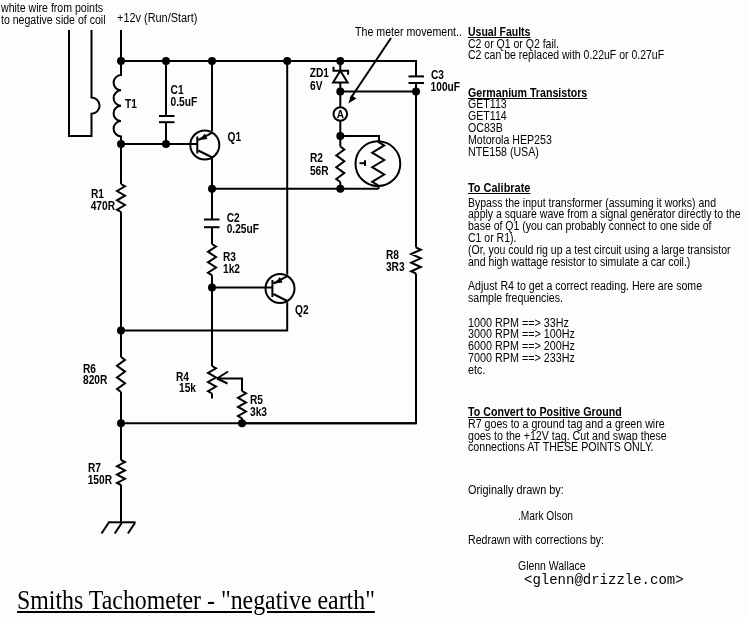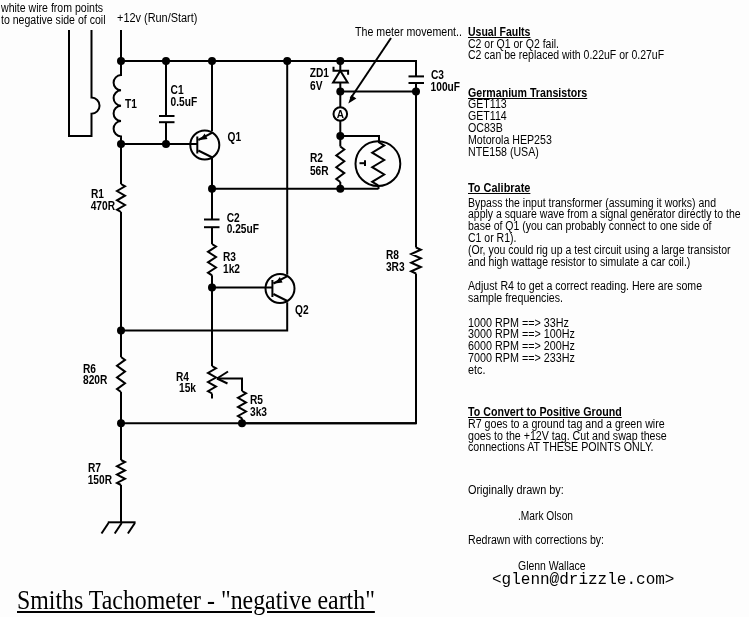--- a/index.html
+++ b/index.html
@@ -282,15 +282,15 @@
 connections AT THESE POINTS ONLY.</div>
 
 <div class="t" style="left:468px;top:485px;transform:scaleX(0.909);transform-origin:0 0;">Originally drawn by:</div>
 
 <div class="t" style="left:517.5px;top:510.6px;transform:scaleX(0.85);transform-origin:0 0;">.Mark Olson</div>
 
 <div class="t" style="left:468px;top:535.3px;transform:scaleX(0.883);transform-origin:0 0;">Redrawn with corrections by:</div>
 
 <div class="t" style="left:517.5px;top:560.5px;transform:scaleX(0.871);transform-origin:0 0;">Glenn Wallace</div>
 
-<div class="t" style="left:492px;top:574.5px;font-family:'Liberation Mono',monospace;font-size:16px;">&lt;glenn@drizzle.com&gt;</div>
+<div class="t" style="left:524px;top:574.5px;font-family:'Liberation Mono',monospace;font-size:14px;">&lt;glenn@drizzle.com&gt;</div>
 
 <div style="position:absolute;left:17px;top:584px;font-family:'Liberation Serif',serif;font-size:28px;text-decoration:underline;white-space:pre;transform:scaleX(0.852);transform-origin:0 0;">Smiths Tachometer - "negative earth"</div>
 </div>
 </body></html>

